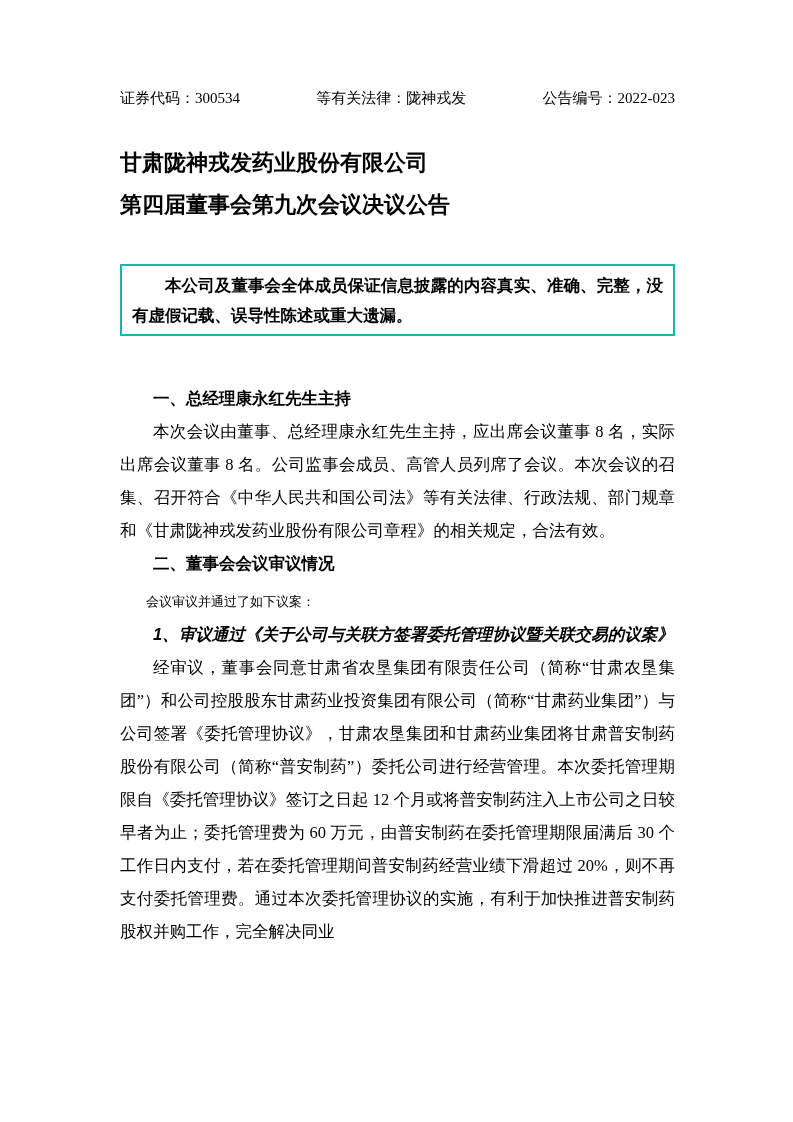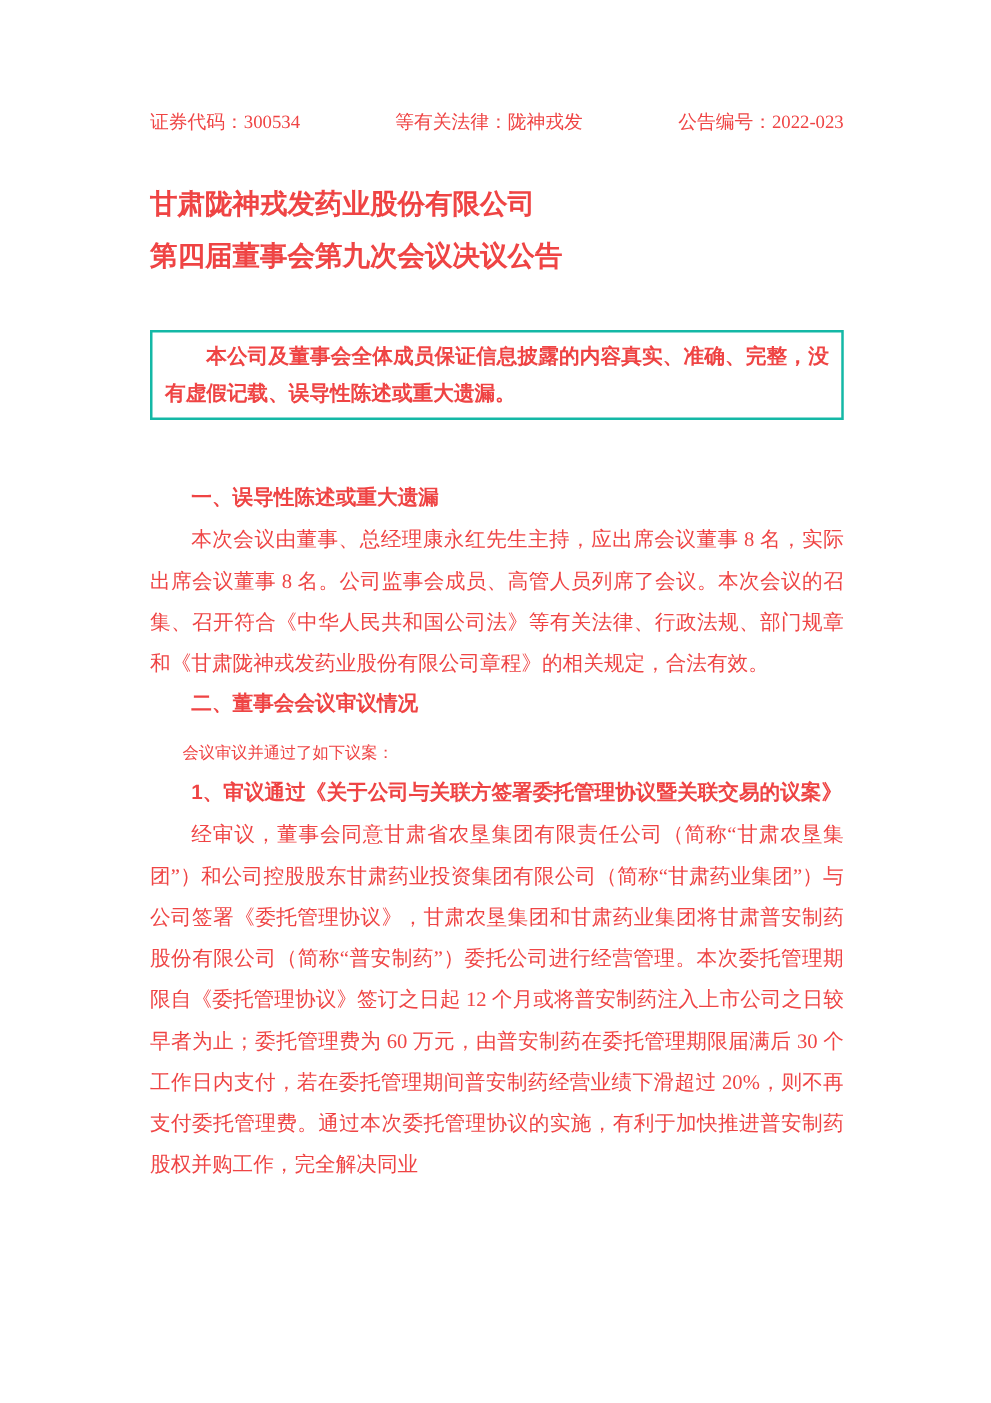--- a/index.html
+++ b/index.html
@@ -6,21 +6,21 @@
     margin: 0;
     padding: 0;
     background: #ffffff;
   }
   .page {
     position: relative;
     width: 793px;
     height: 1122px;
     margin: 0 auto;
     background: #ffffff;
-    color: #ef4444;
+    color: #000000;
     font-family: "Liberation Serif", "DejaVu Serif", serif;
     box-sizing: border-box;
     padding: 88px 118px 0 120px;
     overflow: hidden;
   }
   .header-row {
     display: flex;
     justify-content: space-between;
     font-size: 15px;
     line-height: 20px;
@@ -67,20 +67,21 @@
     line-height: 33px;
     text-indent: 2em;
     margin-top: 5px;
   }
   .item-heading {
     font-size: 16.5px;
     font-weight: bold;
     line-height: 33px;
     text-indent: 2em;
     font-family: "Liberation Sans", "DejaVu Sans", sans-serif;
+    font-style: italic;
   }
 </style>
 </head>
 <body>
 
 <div class="page">
 
   <div class="header-row">
     <span>证券代码：300534</span>
     <span>等有关法律：陇神戎发</span>
@@ -89,21 +90,21 @@
 
   <div class="doc-title">
     <div>甘肃陇神戎发药业股份有限公司</div>
     <div>第四届董事会第九次会议决议公告</div>
   </div>
 
   <div class="disclaimer-box">
     <span>本公司及董事会全体成员保证信息披露的内容真实、准确、完整，没有虚假记载、误导性陈述或重大遗漏。</span>
   </div>
 
-  <div class="sec-heading sec1-heading">一、误导性陈述或重大遗漏</div>
+  <div class="sec-heading sec1-heading">一、总经理康永红先生主持</div>
 
 
   <p class="para">本次会议由董事、总经理康永红先生主持，应出席会议董事 8 名，实际出席会议董事 8 名。公司监事会成员、高管人员列席了会议。本次会议的召集、召开符合《中华人民共和国公司法》等有关法律、行政法规、部门规章和《甘肃陇神戎发药业股份有限公司章程》的相关规定，合法有效。</p>
 
   <div class="sec-heading sec2-heading">二、董事会会议审议情况</div>
 
   <div class="intro-line">会议审议并通过了如下议案：</div>
 
   <div class="item-heading">1、审议通过《关于公司与关联方签署委托管理协议暨关联交易的议案》</div>
 

